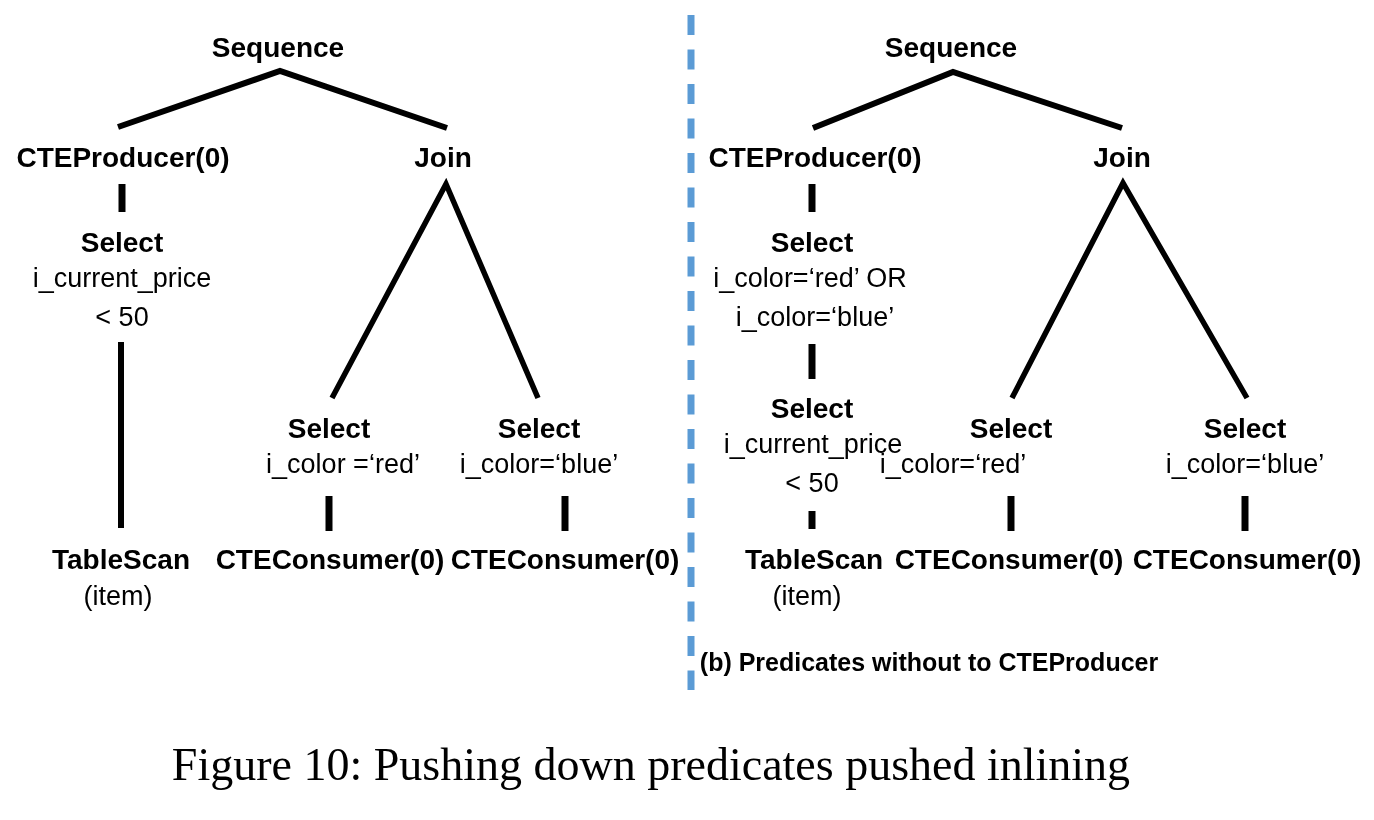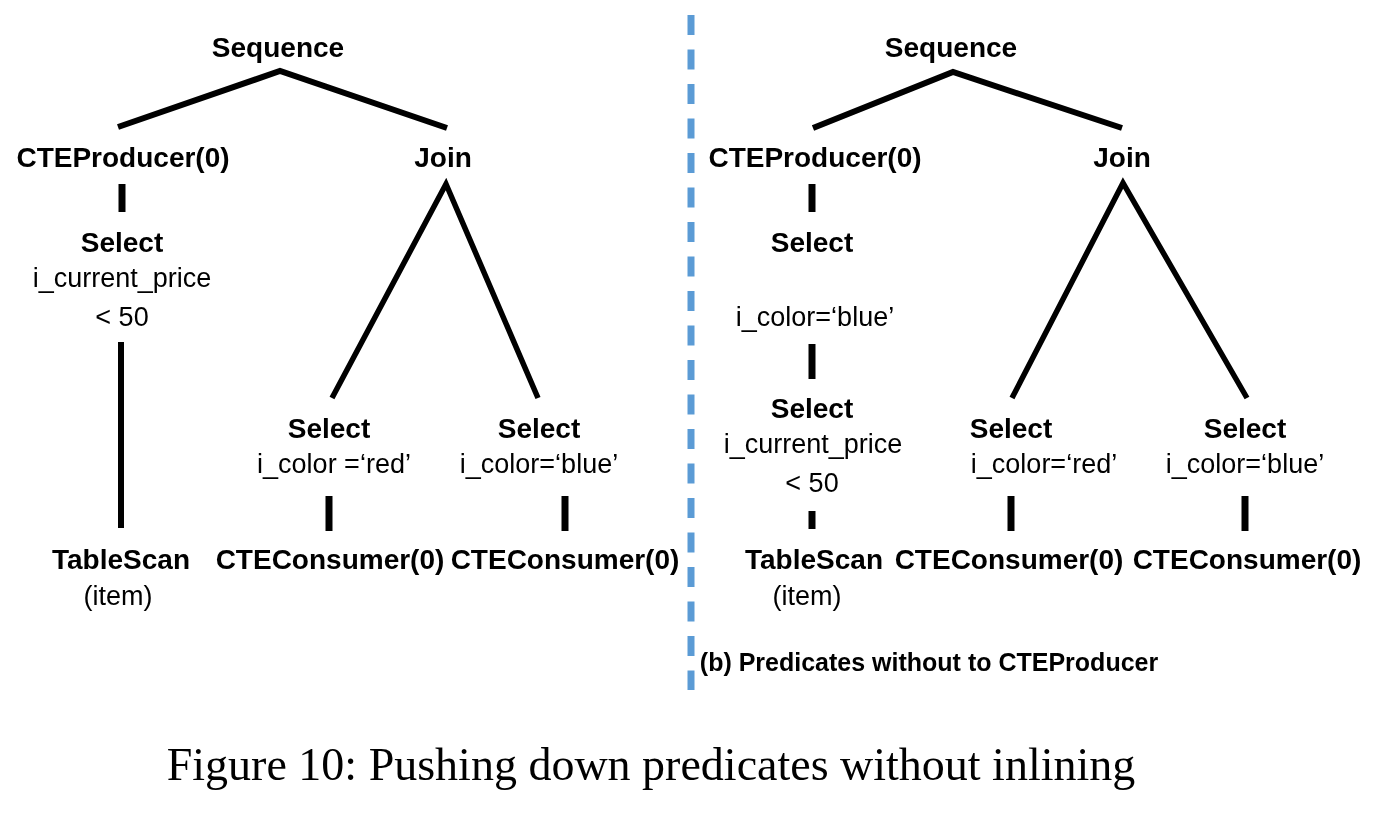--- a/index.html
+++ b/index.html
@@ -65,52 +65,53 @@
 
   <div class="txt node" style="left:278px;top:33px">Sequence</div>
   <div class="txt node" style="left:123px;top:143px">CTEProducer(0)</div>
   <div class="txt node" style="left:443px;top:143px">Join</div>
 
   <div class="txt node" style="left:122px;top:228px">Select</div>
   <div class="txt pred" style="left:122px;top:264px">i_current_price</div>
   <div class="txt pred" style="left:122px;top:303px">&lt; 50</div>
 
   <div class="txt node" style="left:329px;top:414px">Select</div>
-  <div class="txt pred" style="left:334px;top:450px">i_color =‘red’</div>
+  <div class="txt pred" style="left:343px;top:450px">i_color =‘red’</div>
 
   <div class="txt node" style="left:539px;top:414px">Select</div>
   <div class="txt pred" style="left:539px;top:450px">i_color=‘blue’</div>
 
   <div class="txt node" style="left:121px;top:545px">TableScan</div>
   <div class="txt pred" style="left:118px;top:582px">(item)</div>
 
   <div class="txt node" style="left:330px;top:545px">CTEConsumer(0)</div>
   <div class="txt node" style="left:565px;top:545px">CTEConsumer(0)</div>
 
 
   <div class="txt node" style="left:951px;top:33px">Sequence</div>
   <div class="txt node" style="left:815px;top:143px">CTEProducer(0)</div>
   <div class="txt node" style="left:1122px;top:143px">Join</div>
 
   <div class="txt node" style="left:812px;top:228px">Select</div>
+  <div class="txt pred" style="left:810px;top:264px">i_color=‘red’ OR</div>
   <div class="txt pred" style="left:815px;top:303px">i_color=‘blue’</div>
 
   <div class="txt node" style="left:812px;top:394px">Select</div>
   <div class="txt pred" style="left:813px;top:430px">i_current_price</div>
   <div class="txt pred" style="left:812px;top:469px">&lt; 50</div>
 
   <div class="txt node" style="left:1011px;top:414px">Select</div>
-  <div class="txt pred" style="left:1044px;top:450px">i_color=‘red’</div>
+  <div class="txt pred" style="left:953px;top:450px">i_color=‘red’</div>
 
   <div class="txt node" style="left:1245px;top:414px">Select</div>
   <div class="txt pred" style="left:1245px;top:450px">i_color=‘blue’</div>
 
   <div class="txt node" style="left:814px;top:545px">TableScan</div>
   <div class="txt pred" style="left:807px;top:582px">(item)</div>
 
   <div class="txt node" style="left:1009px;top:545px">CTEConsumer(0)</div>
   <div class="txt node" style="left:1247px;top:545px">CTEConsumer(0)</div>
 
   <div class="txt cap" style="left:929px;top:649px">(b) Predicates without to CTEProducer</div>
 
-  <div class="figcap" style="left:651px;top:738px">Figure 10: Pushing down predicates without inlining</div>
+  <div class="figcap" style="left:651px;top:738px">Figure 10: Pushing down predicates pushed inlining</div>
 
 </div>
 
 </body></html>

